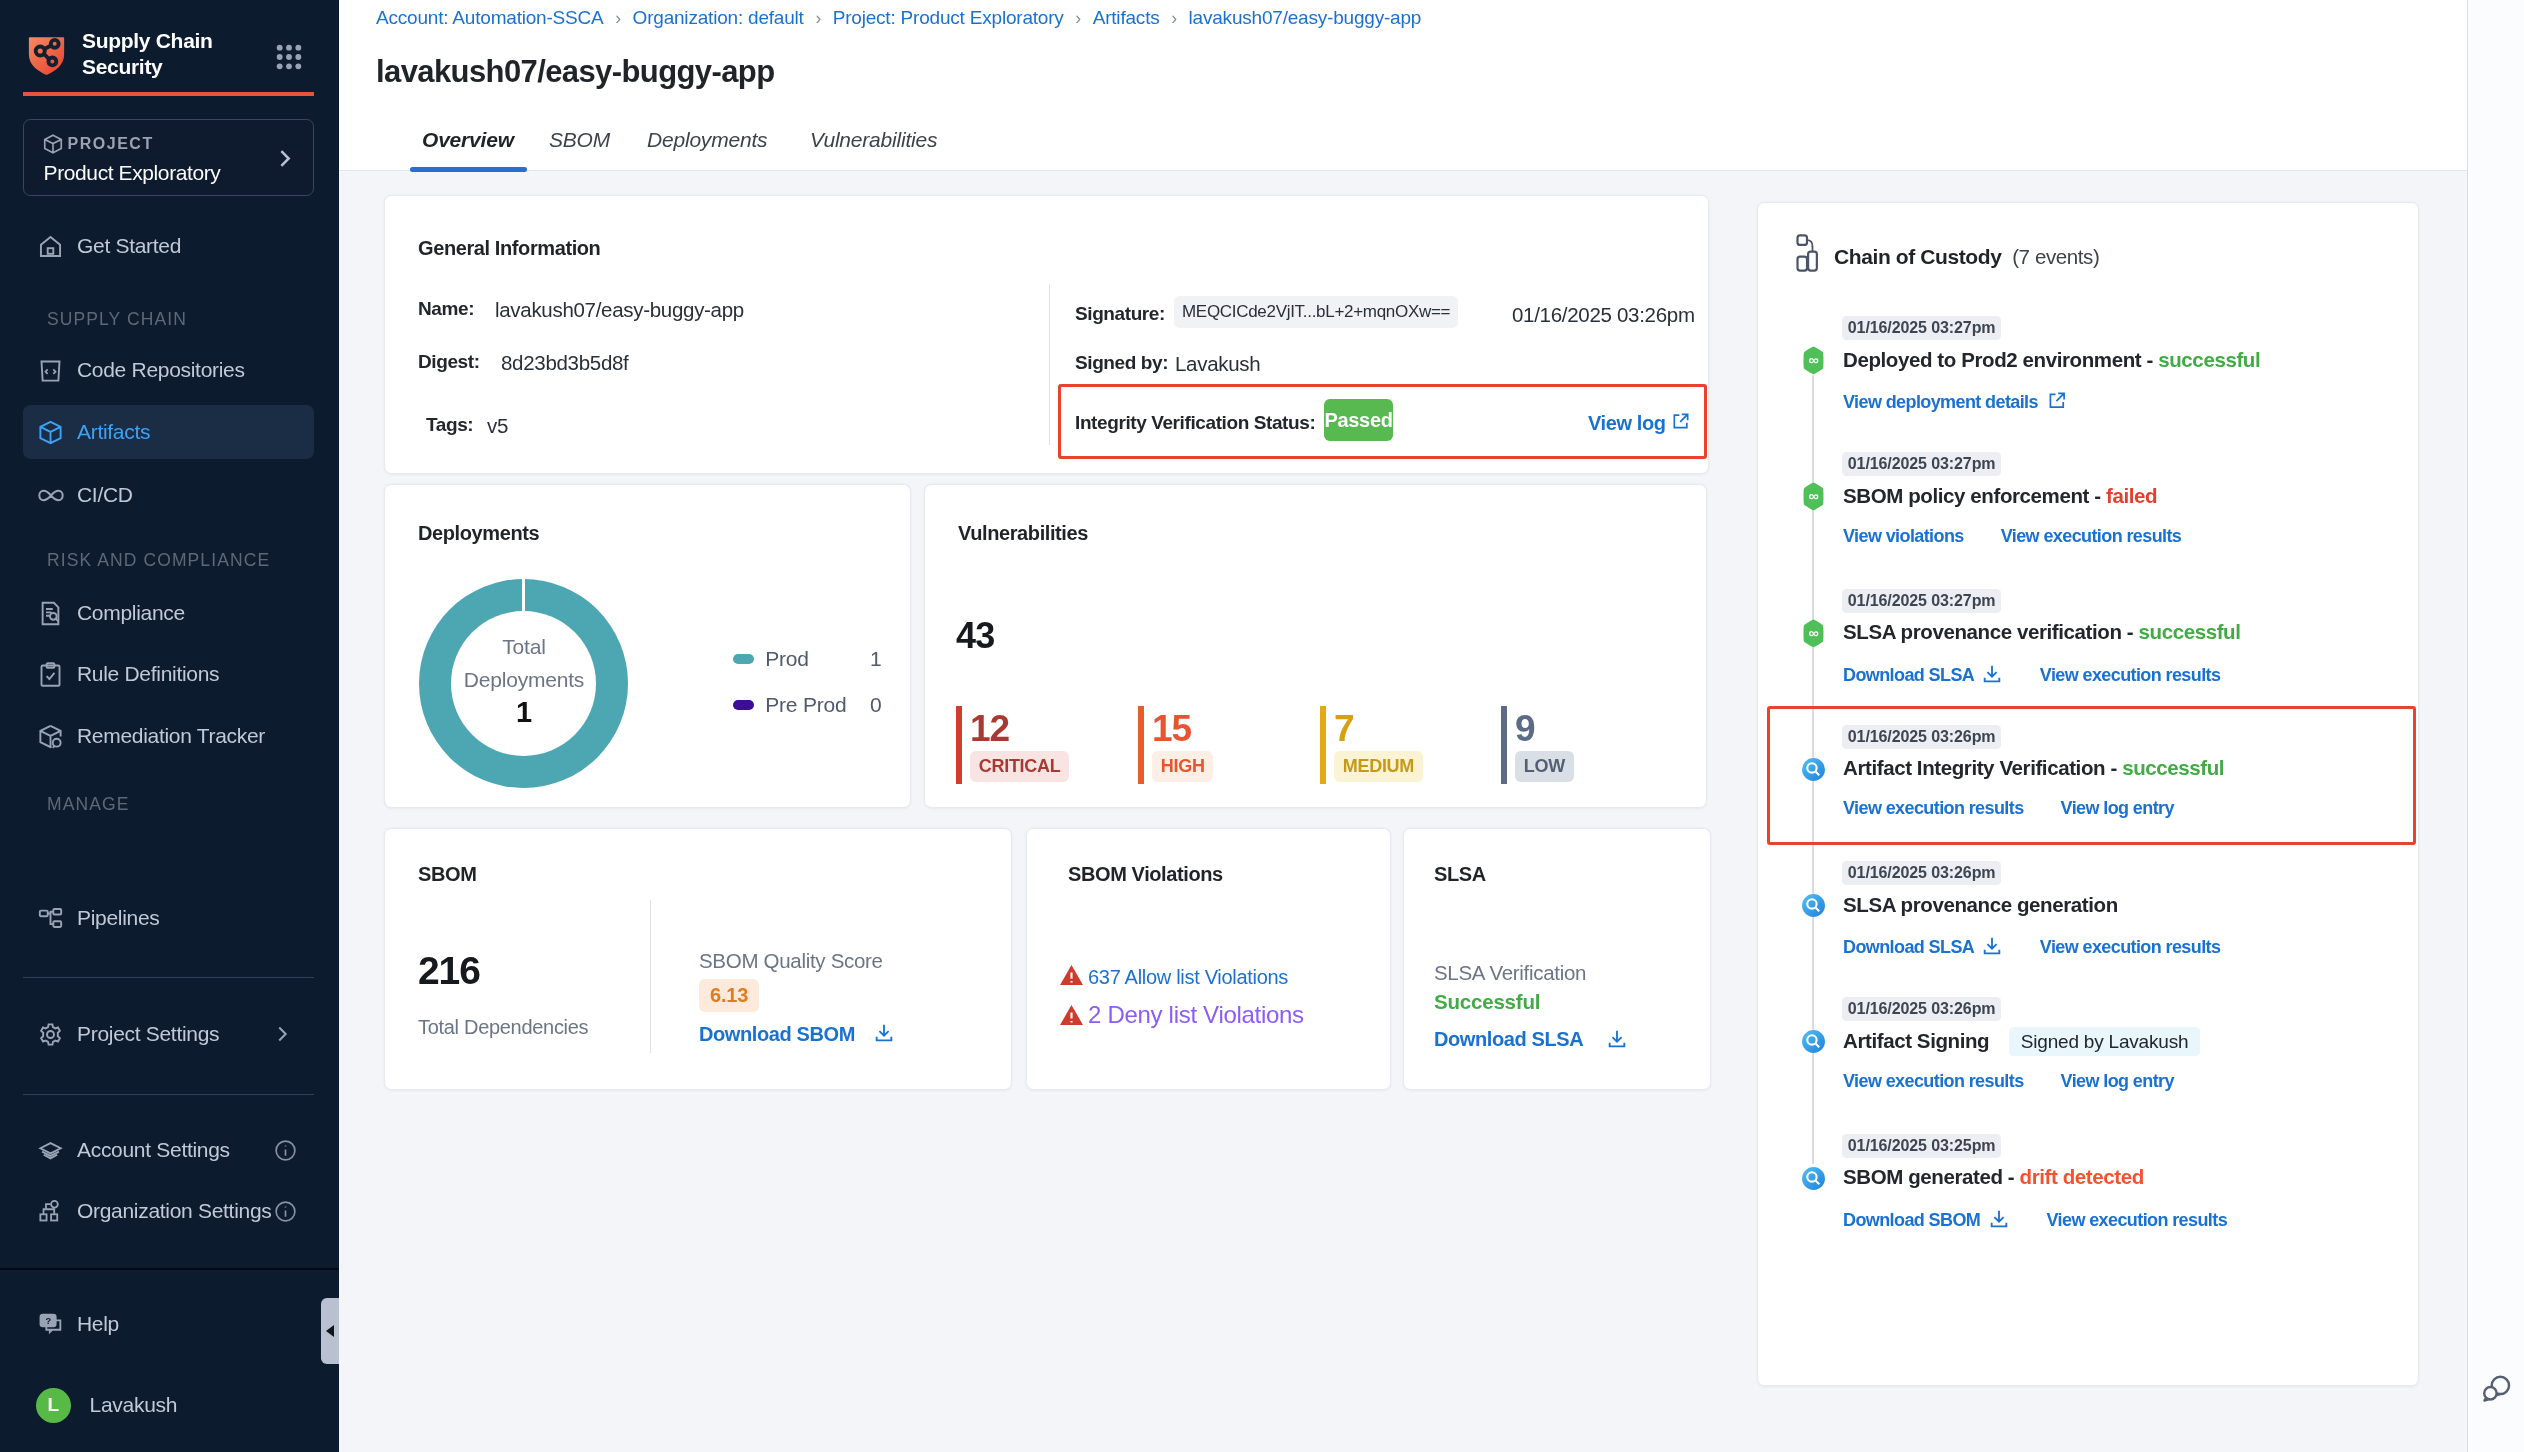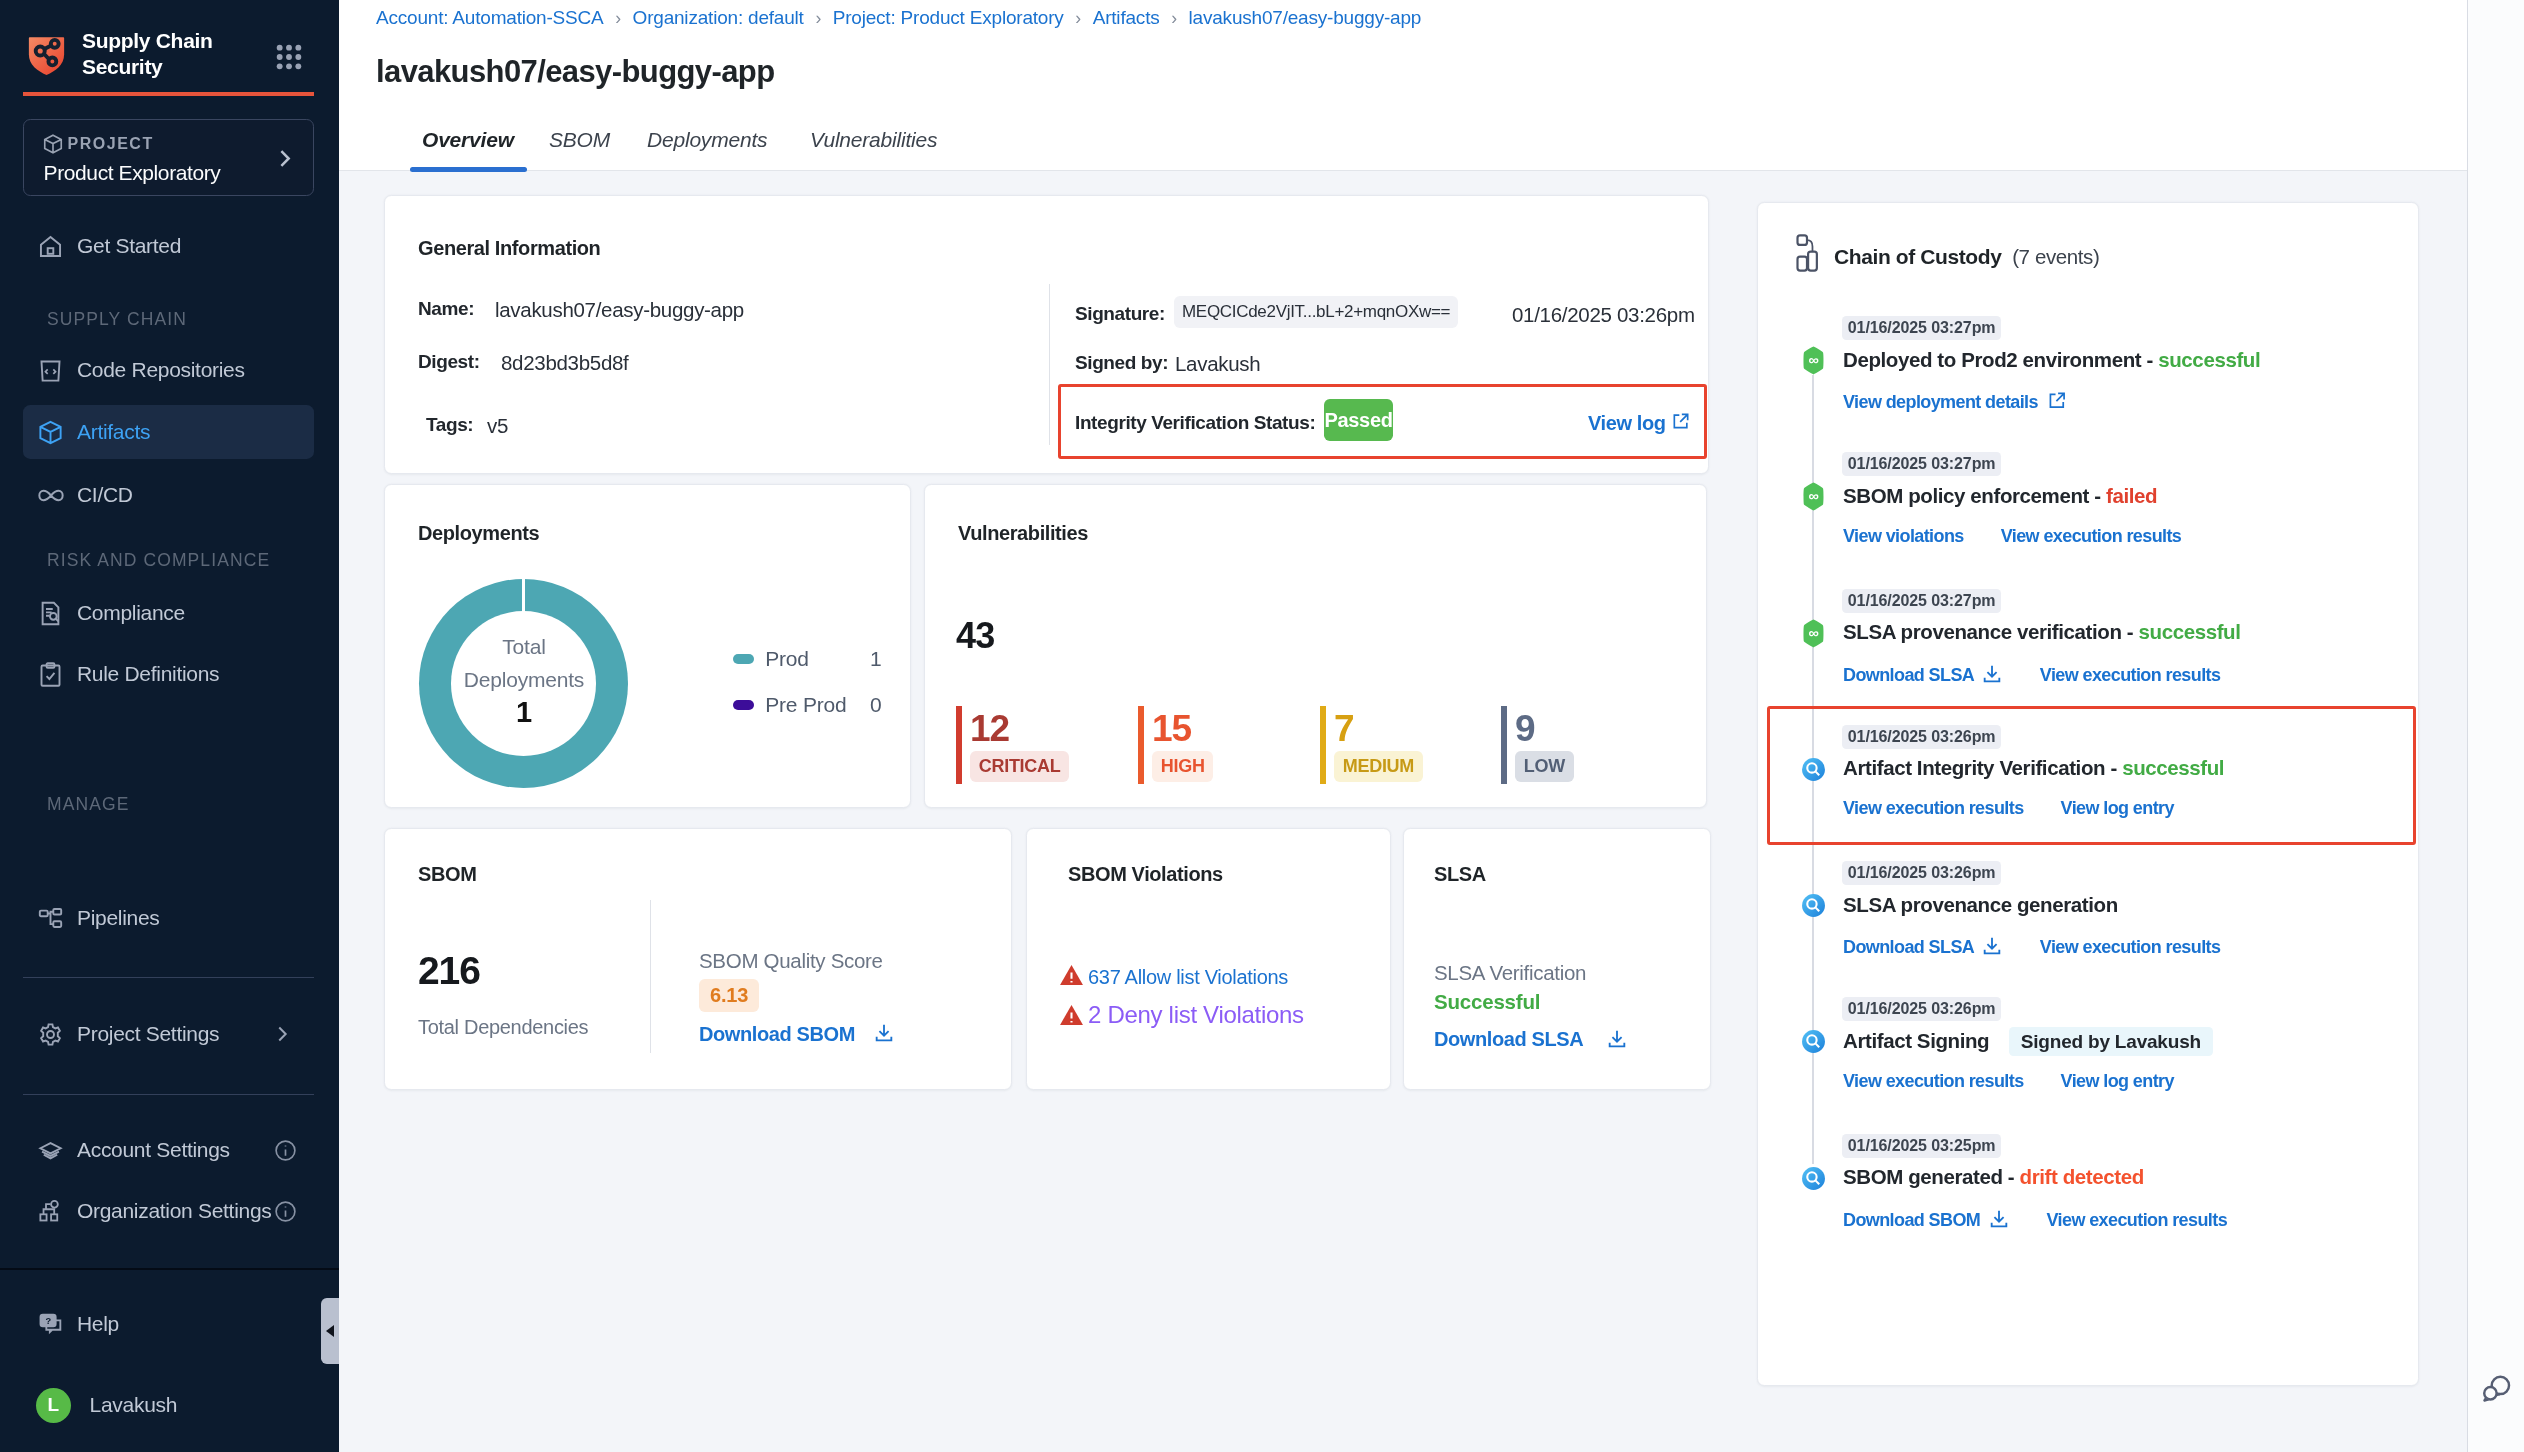--- a/index.html
+++ b/index.html
@@ -80,21 +80,21 @@
 #coc { left:1757px; top:202px; width:662px; height:1184px; }
 #cocline { position:absolute; left:54px; top:172px; width:1.5px; height:789px; background:#d8dbe3; }
 .datechip { position:absolute; left:84px; background:#eceef4; border-radius:4.4px; padding:2.9px 5.8px; font-size:16px; font-weight:bold; color:#3d4550; letter-spacing:-0.1px; }
 .evtitle { position:absolute; left:85px; font-size:20.5px; font-weight:bold; color:#22272d; white-space:nowrap; letter-spacing:-0.4px; }
 .evtitle .ok { color:#42ab45; }
 .evtitle .bad { color:#e0412e; }
 .evtitle .drift { color:#f4522e; }
 .evlinks { position:absolute; left:85px; font-size:18px; font-weight:bold; color:#1a72d0; white-space:nowrap; letter-spacing:-0.6px; }
 .evlinks span { margin-right:37px; }
 .evicon { position:absolute; left:55px; width:25px; margin-left:-12.4px; }
-.sbchip { background:#e9f6fb; border-radius:4.4px; padding:4.4px 11.7px; font-weight:bold; margin-left:14.6px; font-size:19px; letter-spacing:-0.2px; }
+.sbchip { background:#e9f6fb; border-radius:4.4px; padding:4.4px 11.7px; font-weight:normal; margin-left:14.6px; font-size:19px; letter-spacing:-0.2px; }
 
 
 #rstrip { position:absolute; top:0; right:0; width:58px; height:1452px; background:#fbfcfd; border-left:1.5px solid #d9dce4; }
 </style>
 </head>
 <body>
 
 <div id="sidebar">
   <svg id="logo" viewBox="0 0 24 24">
       <defs>
@@ -170,20 +170,27 @@
           <path d="M16.7 16.7 L19 19"></path>
         </svg>
       </span>Compliance</div>
   <div class="navitem" style="top:647px"><span class="nicon">
         <svg width="27" height="27" viewBox="0 0 24 24" fill="none" stroke="#9aa3b5" stroke-width="1.7">
           <rect x="4" y="4" width="16" height="18" rx="1"></rect>
           <rect x="8.5" y="2" width="7" height="4" rx="1"></rect>
           <path d="M8.5 13.5 L11 16 L15.5 10.5"></path>
         </svg>
       </span>Rule Definitions</div>
+  <div class="navitem" style="top:709px"><span class="nicon">
+        <svg width="27" height="27" viewBox="0 0 24 24" fill="none" stroke="#9aa3b5" stroke-width="1.7">
+          <path d="M12 2.5 L21 7 L21 12 M12 2.5 L3 7 L3 17 L12 21.5 L13 21 M3 7 L12 11.5 L21 7 M12 11.5 L12 21.5"></path>
+          <circle cx="17.5" cy="17.5" r="3.5"></circle>
+          <path d="M15.5 20.5 L14 22"></path>
+        </svg>
+      </span>Remediation Tracker</div>
 
   <div class="navhead" style="top:794px">MANAGE</div>
   <div class="navitem" style="top:891px"><span class="nicon">
         <svg width="27" height="27" viewBox="0 0 24 24" fill="none" stroke="#9aa3b5" stroke-width="1.7">
           <rect x="2.5" y="5" width="7" height="5" rx="1"></rect>
           <rect x="14.5" y="3.5" width="7" height="5" rx="1"></rect>
           <rect x="14.5" y="14.5" width="7" height="5" rx="1"></rect>
           <path d="M9.5 7.5 L12 7.5 L12 17 L14.5 17 M12 7.5 L12 6 L14.5 6"></path>
         </svg>
       </span>Pipelines</div>

